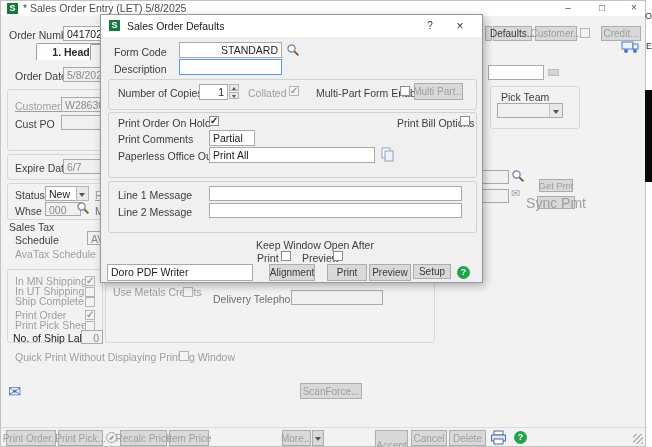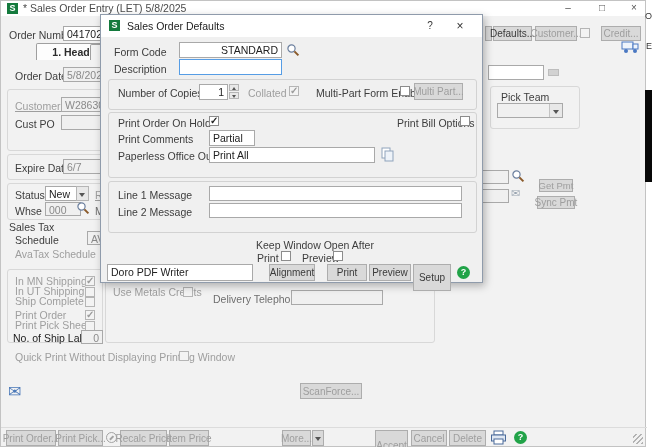--- a/index.html
+++ b/index.html
@@ -146,21 +146,21 @@
     <div class="field grayed" style="left:432px;top:169px;width:76px;height:14px;"></div>
     <span class="abs" style="left:510px;top:168px;">
       <svg width="14" height="14" viewBox="0 0 14 14">
           <circle cx="5.5" cy="5.5" r="3.6" fill="#fff" stroke="#6b7f9e" stroke-width="1.2"></circle>
           <line x1="8.4" y1="8.4" x2="12.4" y2="12.4" stroke="#8a5a2a" stroke-width="2"></line>
         </svg>
     </span>
     <div class="field grayed" style="left:432px;top:188px;width:76px;height:14px;"></div>
     <span class="abs" style="left:510px;top:186px;font-size:11px;color:#9aa5b1;">✉</span>
     <div class="btn disb" style="left:538px;top:178px;width:34px;height:13px;font-size:9.5px;">Get Pmt</div>
-    <div class="btn disb" style="left:536px;top:195px;width:38px;height:13px;font-size:10px;text-align:right;">Sync Pmt</div>
+    <div class="btn disb" style="left:536px;top:195px;width:38px;height:13px;font-size:14px;text-align:right;">Sync Pmt</div>
 
     <div class="grp" style="left:6px;top:268px;width:96px;height:74px;"></div>
     <div class="grp" style="left:104px;top:268px;width:330px;height:74px;"></div>
 
     <span class="lbl dis" style="left:14px;top:274px;">In MN Shipping</span>
     <span class="cb disbg on graychk" style="left:84px;top:275px;"></span>
     <span class="lbl dis" style="left:14px;top:284px;">In UT Shipping</span>
     <span class="cb disbg" style="left:84px;top:286px;"></span>
     <span class="lbl dis" style="left:14px;top:294px;">Ship Complete</span>
     <span class="cb disbg" style="left:84px;top:296px;"></span>
@@ -269,17 +269,17 @@
     <span class="lbl" style="left:155px;top:224px;">Keep Window Open After</span>
     <span class="lbl" style="left:156px;top:237px;">Print</span>
     <span class="cb" style="left:180px;top:236px;"></span>
     <span class="lbl" style="left:201px;top:237px;">Preview</span>
     <span class="cb" style="left:232px;top:236px;"></span>
 
     <div class="dd" style="left:6px;top:249px;width:146px;height:17px;">Doro PDF Writer</div>
     <div class="btn" style="left:168px;top:249px;width:46px;height:17px;">Alignment</div>
     <div class="btn" style="left:226px;top:249px;width:40px;height:17px;">Print</div>
     <div class="btn" style="left:268px;top:249px;width:42px;height:17px;">Preview</div>
-    <div class="btn" style="left:312px;top:249px;width:38px;height:27px;text-align:right;">Setup</div>
+    <div class="btn" style="left:312px;top:249px;width:38px;height:15px;text-align:right;">Setup</div>
     <span class="helpico" style="left:356px;top:251px;">?</span>
   </div>
 
 </div>
 
 </body></html>

